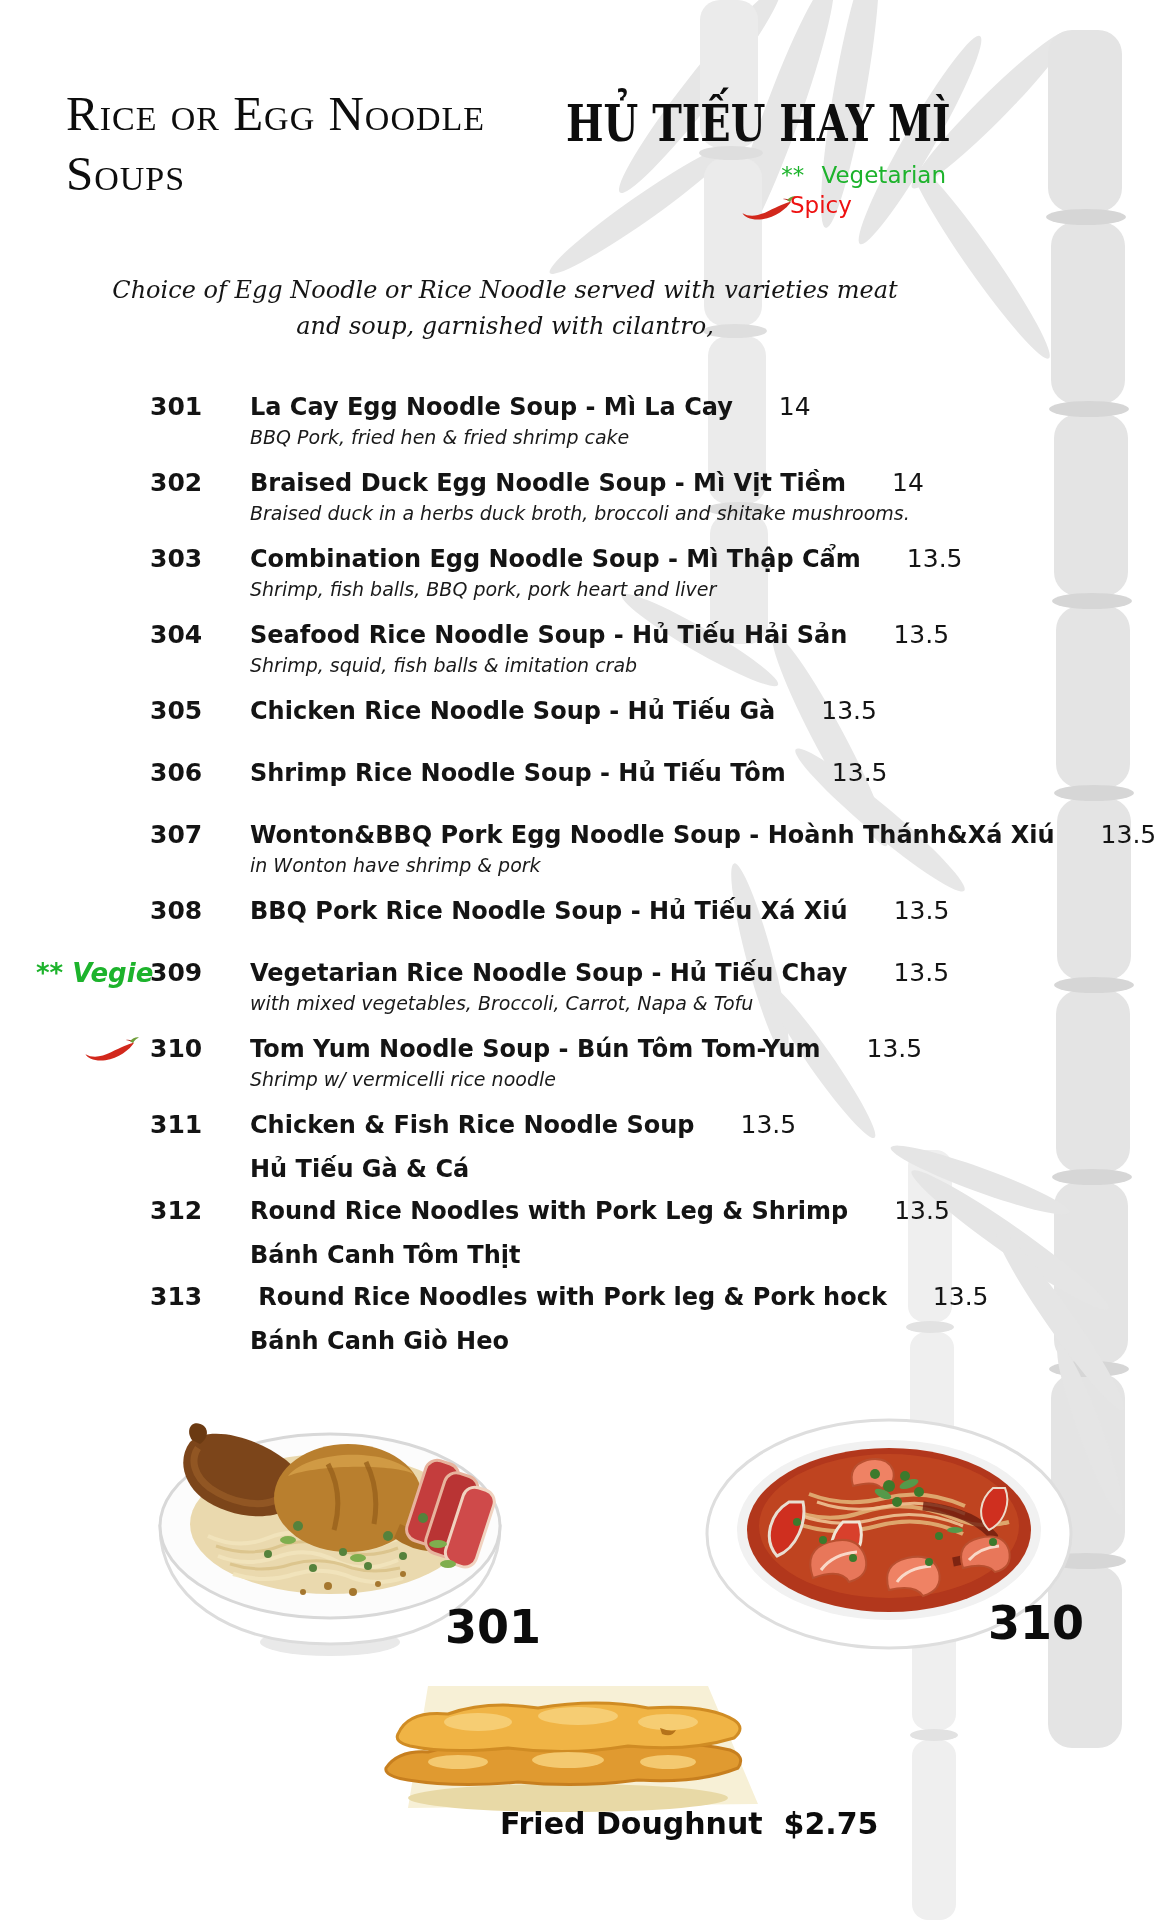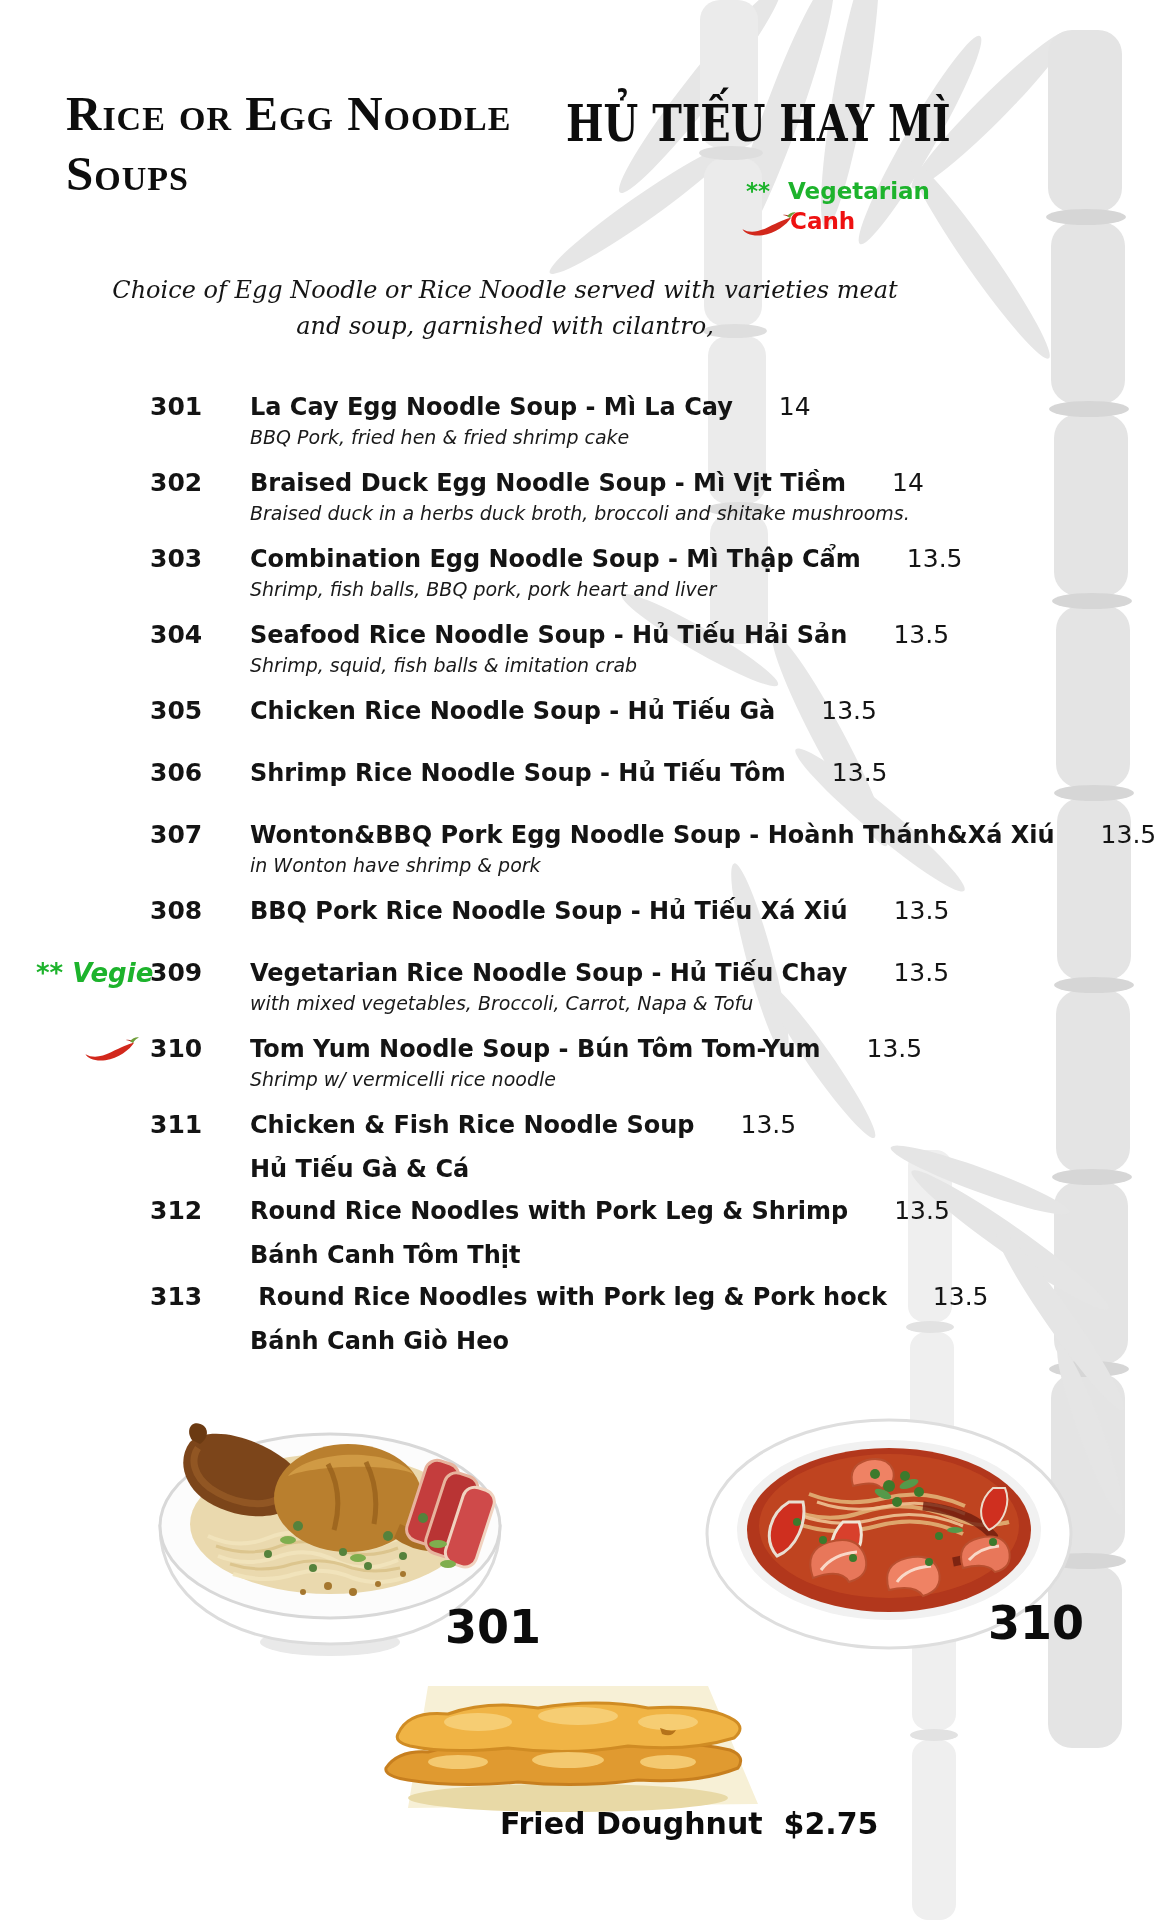--- a/index.html
+++ b/index.html
@@ -8,31 +8,31 @@
     margin:0 auto;overflow:hidden;
     font-family:"DejaVu Sans","Liberation Sans",sans-serif;color:#141414;
   }
   #bamboo{position:absolute;left:0;top:0;z-index:0;pointer-events:none;}
   .layer{position:absolute;z-index:1;}
 
   
   #title-en{
     left:66px;top:84px;width:520px;
     font-family:"Liberation Serif","DejaVu Serif",serif;
-    font-weight:700;font-variant:small-caps;font-size:49px;line-height:60px;
+    font-weight:400;font-variant:small-caps;font-size:49px;line-height:60px;
     letter-spacing:1px;color:#0d0d0d;
   }
   #title-vi{
     left:566px;top:94px;width:460px;
     font-family:"DejaVu Serif","Liberation Serif",serif;
     font-weight:700;font-size:51px;line-height:58px;color:#0d0d0d;
     transform:scaleX(.78);transform-origin:left top;white-space:nowrap;
     letter-spacing:0px;
   }
-  #legend{left:746px;top:176px;width:200px;font-size:23px;font-weight:700;line-height:30px;}
+  #legend{left:746px;top:160px;width:200px;font-size:23px;font-weight:400;line-height:30px;text-align:right;}
   #legend .veg{color:#1db32c;}
   #legend .row2{margin-top:0px;position:relative;height:30px;}
   #legend .spicy{color:#ee1111;position:absolute;left:44px;top:0;}
   #legend .chili-wrap{position:absolute;left:-6px;top:6px;width:56px;height:26px;}
 
   #intro{
     left:105px;top:272px;width:800px;text-align:center;
     font-family:"DejaVu Serif","Liberation Serif",serif;
     font-style:italic;font-size:24px;line-height:36px;color:#151515;
   }
@@ -158,21 +158,21 @@
       <span class="veg" style="margin-left:10px">Vegetarian</span>
     </div>
     <div class="row2">
       <span class="chili-wrap">
         <svg width="56" height="26" viewBox="0 0 60 28">
           <path d="M55 6 C50 14 38 23 24 25 C13 26.5 5 23 2.5 18.5 C10 23 20 21.5 30 16.5 C42 10.5 48 8 55 6 Z" fill="#d2281c"></path>
           <path d="M55 6 C53 3.4 49 2.2 46 3.2 C49.5 4 52.5 4.8 55 6 Z" fill="#b51f15"></path>
           <path d="M53.5 6.5 C55.5 3 58.5 1.6 60 .6 C57.8 -.4 53 1.2 50.6 4.6 Z" fill="#6f9e3a"></path>
         </svg>
       </span>
-      <span class="spicy">Canh</span>
+      <span class="spicy">Spicy</span>
     </div>
   </div>
 
   <div class="layer" id="intro">
     <div>Choice of Egg Noodle or Rice Noodle served with varieties meat and soup, garnished with cilantro,</div>
   </div>
 
   <div class="layer" id="menu-items">
       <div class="item m-desc">
 

